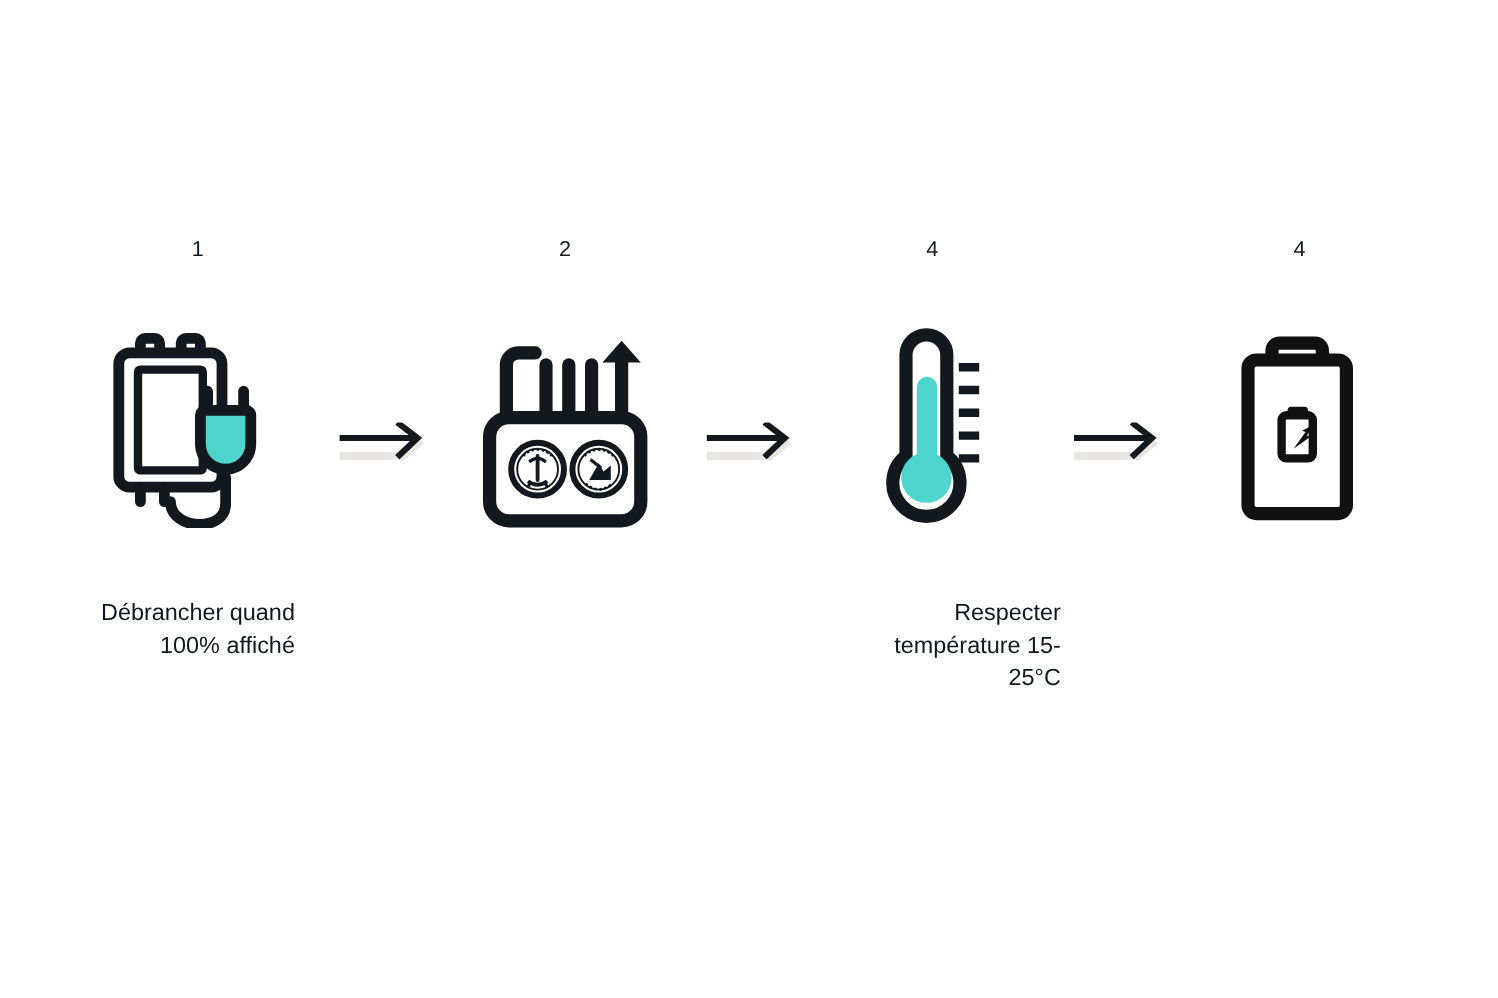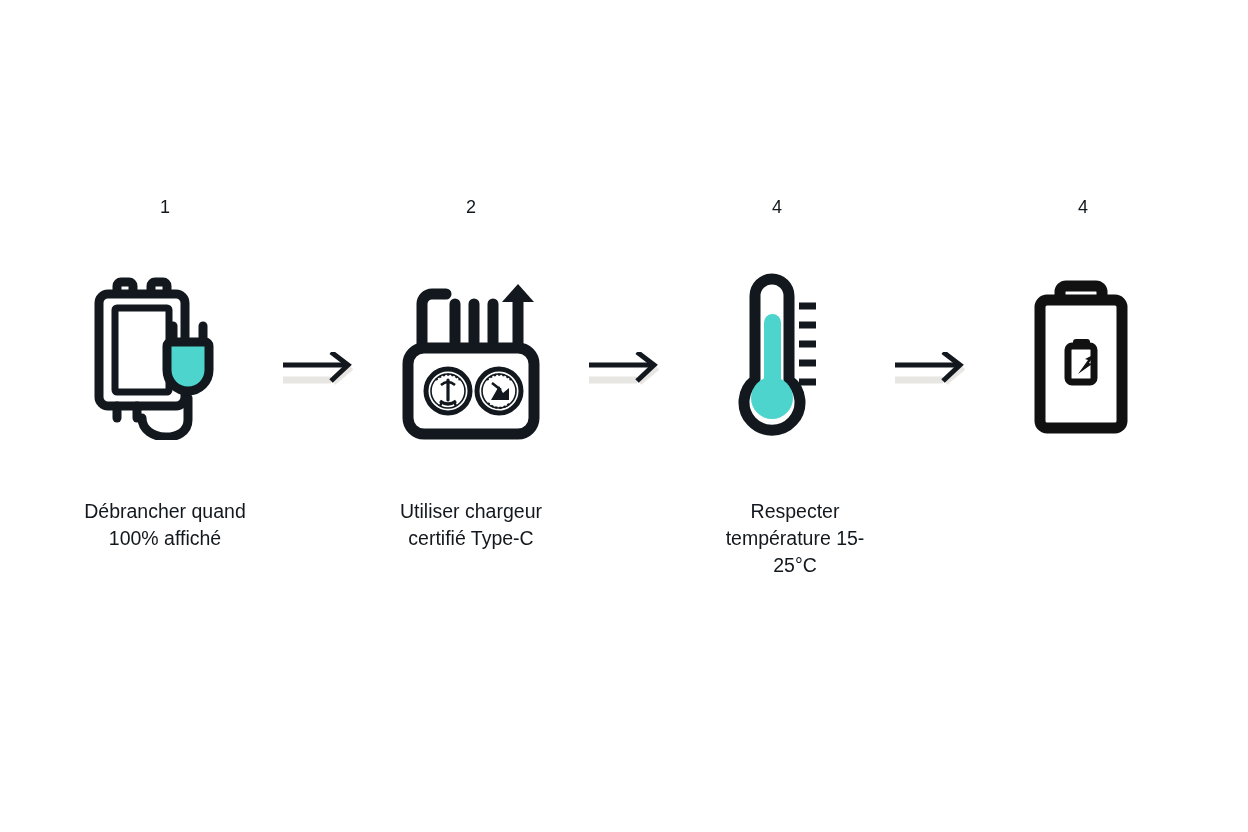--- a/index.html
+++ b/index.html
@@ -53,21 +53,21 @@
   .icon-box {
     width: 180px;
     height: 182px;
     display: flex;
     align-items: center;
     justify-content: center;
   }
 
   .step-caption {
     margin-top: 52px;
-    text-align: center;
+    text-align: right;
     font-size: 19.5px;
     line-height: 27px;
     color: #12181d;
     font-weight: 400;
     max-width: 260px;
     white-space: pre-line;
   }
 
   
   .arrow-cell {
@@ -160,22 +160,20 @@
           <g>
             <circle cx="103" cy="121" r="22" fill="#ffffff" stroke="#12181d" stroke-width="5"></circle>
             <circle cx="103" cy="121" r="17" fill="none" stroke="#12181d" stroke-width="1.6"></circle>
             <path d="M95 130 l8 -14 l4 7 l6 -5 v12 z" fill="#12181d"></path>
             <path d="M96 113 l9 7" stroke="#12181d" stroke-width="2.6"></path>
             <path d="M91 110 a16 16 0 0 1 24 0" stroke="#12181d" stroke-width="2.2" fill="none" stroke-dasharray="2.2 2"></path>
             <path d="M92 133 a15 15 0 0 0 22 0" stroke="#12181d" stroke-width="2.2" fill="none" stroke-dasharray="2.2 2"></path>
           </g>
         </svg>
       </div>
-      <div class="step-caption">Utiliser chargeur
-certifié Type-C</div>
     </div>
 
     <div class="arrow-cell">
       <svg width="74" height="40" viewBox="0 0 74 40" fill="none">
         <path d="M2 28 h48" stroke="#e8e6e3" stroke-width="7" stroke-linecap="butt"></path>
         <path d="M52 30 l18 -15" stroke="#e8e6e3" stroke-width="7" stroke-linecap="butt"></path>
         <path d="M2 13 h62" stroke="#12181d" stroke-width="5" stroke-linecap="butt"></path>
         <path d="M50 0 l17 13 l-17 16" stroke="#12181d" stroke-width="5" stroke-linecap="butt" stroke-linejoin="miter" fill="none"></path>
       </svg>
     </div>

